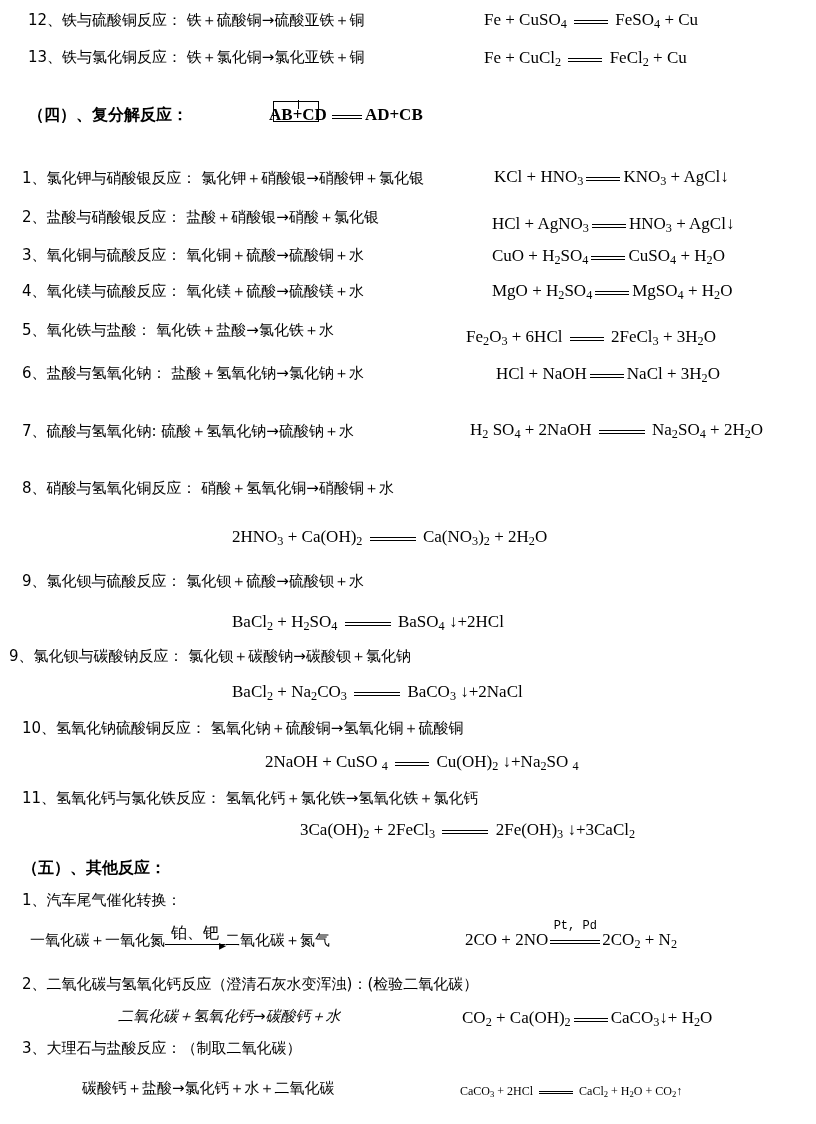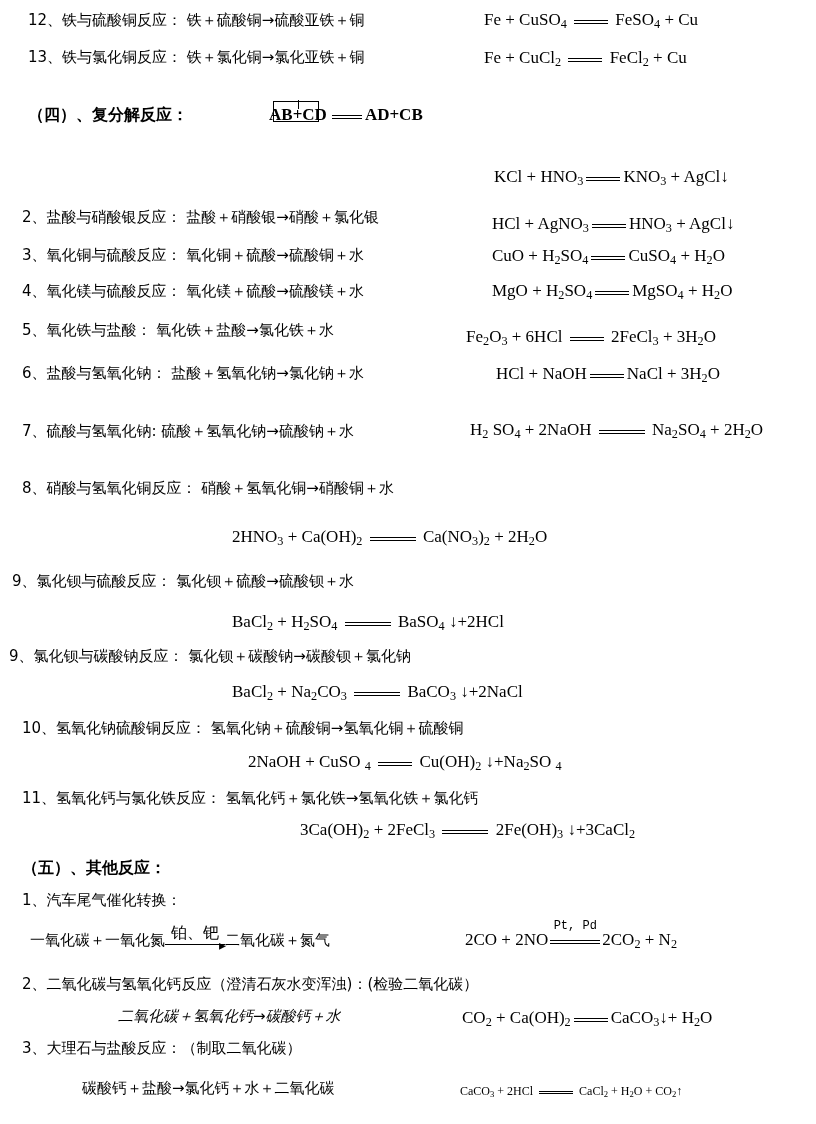--- a/index.html
+++ b/index.html
@@ -168,20 +168,21 @@
   <div class="abs cn" style="left:28px; top:47px;">13、铁与氯化铜反应：  铁＋氯化铜→氯化亚铁＋铜</div>
   <div class="abs eq" style="left:484px; top:48px;">Fe + CuCl<sub>2</sub> <span class="deq"></span> FeCl<sub>2</sub> + Cu</div>
 
   
   <div class="abs heading" style="left:28px; top:105px;">（四）、复分解反应：</div>
   <div class="abs formula-box" style="left:265px; top:104px;">
     <span class="boxed">AB<span class="vline"></span>+CD</span><span class="deq" style="width:30px"></span>AD+CB
   </div>
 
   
+  <div class="abs cn" style="left:22px; top:168px;">1、氯化钾与硝酸银反应：  氯化钾＋硝酸银→硝酸钾＋氯化银</div>
   <div class="abs eq" style="left:494px; top:167px;">KCl + HNO<sub>3</sub><span class="deq"></span>KNO<sub>3</sub> + AgCl↓</div>
 
   <div class="abs cn" style="left:22px; top:207px;">2、盐酸与硝酸银反应：  盐酸＋硝酸银→硝酸＋氯化银</div>
   <div class="abs eq" style="left:492px; top:214px;">HCl + AgNO<sub>3</sub><span class="deq"></span>HNO<sub>3</sub> + AgCl↓</div>
 
   <div class="abs cn" style="left:22px; top:245px;">3、氧化铜与硫酸反应：  氧化铜＋硫酸→硫酸铜＋水</div>
   <div class="abs eq" style="left:492px; top:246px;">CuO + H<sub>2</sub>SO<sub>4</sub><span class="deq"></span>CuSO<sub>4</sub> + H<sub>2</sub>O</div>
 
   <div class="abs cn" style="left:22px; top:281px;">4、氧化镁与硫酸反应：  氧化镁＋硫酸→硫酸镁＋水</div>
   <div class="abs eq" style="left:492px; top:281px;">MgO + H<sub>2</sub>SO<sub>4</sub><span class="deq"></span>MgSO<sub>4</sub> + H<sub>2</sub>O</div>
@@ -191,28 +192,28 @@
 
   <div class="abs cn" style="left:22px; top:363px;">6、盐酸与氢氧化钠：  盐酸＋氢氧化钠→氯化钠＋水</div>
   <div class="abs eq" style="left:496px; top:364px;">HCl + NaOH<span class="deq"></span>NaCl + 3H<sub>2</sub>O</div>
 
   <div class="abs cn" style="left:22px; top:421px;">7、硫酸与氢氧化钠:  硫酸＋氢氧化钠→硫酸钠＋水</div>
   <div class="abs eq" style="left:470px; top:420px;">H<sub>2</sub> SO<sub>4</sub> + 2NaOH <span class="deq deq-long"></span> Na<sub>2</sub>SO<sub>4</sub> + 2H<sub>2</sub>O</div>
 
   <div class="abs cn" style="left:22px; top:478px;">8、硝酸与氢氧化铜反应：  硝酸＋氢氧化铜→硝酸铜＋水</div>
   <div class="abs eq" style="left:232px; top:527px;">2HNO<sub>3</sub> + Ca(OH)<sub>2</sub> <span class="deq deq-long"></span> Ca(NO<sub>3</sub>)<sub>2</sub> + 2H<sub>2</sub>O</div>
 
-  <div class="abs cn" style="left:12px; top:571px;">9、氯化钡与硫酸反应：  氯化钡＋硫酸→硫酸钡＋水</div>
+  <div class="abs cn" style="left:22px; top:571px;">9、氯化钡与硫酸反应：  氯化钡＋硫酸→硫酸钡＋水</div>
   <div class="abs eq" style="left:232px; top:612px;">BaCl<sub>2</sub> + H<sub>2</sub>SO<sub>4</sub> <span class="deq deq-long"></span> BaSO<sub>4</sub> ↓+2HCl</div>
 
   <div class="abs cn" style="left:9px; top:646px;">9、氯化钡与碳酸钠反应：  氯化钡＋碳酸钠→碳酸钡＋氯化钠</div>
   <div class="abs eq" style="left:232px; top:682px;">BaCl<sub>2</sub> + Na<sub>2</sub>CO<sub>3</sub> <span class="deq deq-long"></span> BaCO<sub>3</sub> ↓+2NaCl</div>
 
   <div class="abs cn" style="left:22px; top:718px;">10、氢氧化钠硫酸铜反应：  氢氧化钠＋硫酸铜→氢氧化铜＋硫酸铜</div>
-  <div class="abs eq" style="left:248px; top:752px;">2NaOH + CuSO <sub>4</sub> <span class="deq"></span> Cu(OH)<sub>2</sub> ↓+Na<sub>2</sub>SO <sub>4</sub></div>
+  <div class="abs eq" style="left:265px; top:752px;">2NaOH + CuSO <sub>4</sub> <span class="deq"></span> Cu(OH)<sub>2</sub> ↓+Na<sub>2</sub>SO <sub>4</sub></div>
 
   <div class="abs cn" style="left:22px; top:788px;">11、氢氧化钙与氯化铁反应：  氢氧化钙＋氯化铁→氢氧化铁＋氯化钙</div>
   <div class="abs eq" style="left:300px; top:820px;">3Ca(OH)<sub>2</sub> + 2FeCl<sub>3</sub> <span class="deq deq-long"></span> 2Fe(OH)<sub>3</sub> ↓+3CaCl<sub>2</sub></div>
 
   
   <div class="abs heading" style="left:22px; top:858px;">（五）、其他反应：</div>
 
   
   <div class="abs cn" style="left:22px; top:890px;">1、汽车尾气催化转换：</div>
   <div class="abs cn" style="left:30px; top:930px;">

